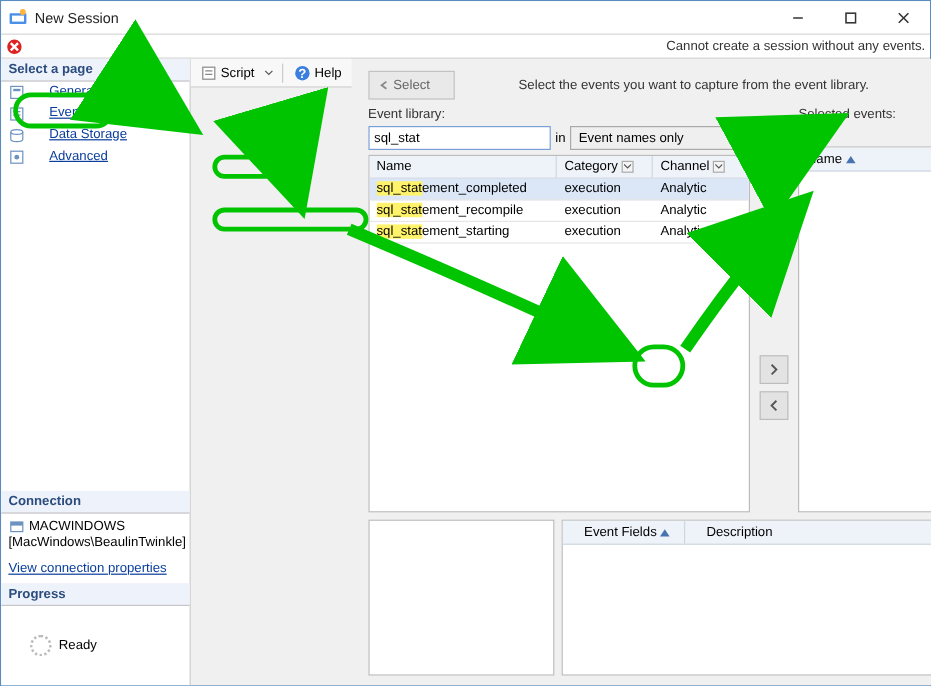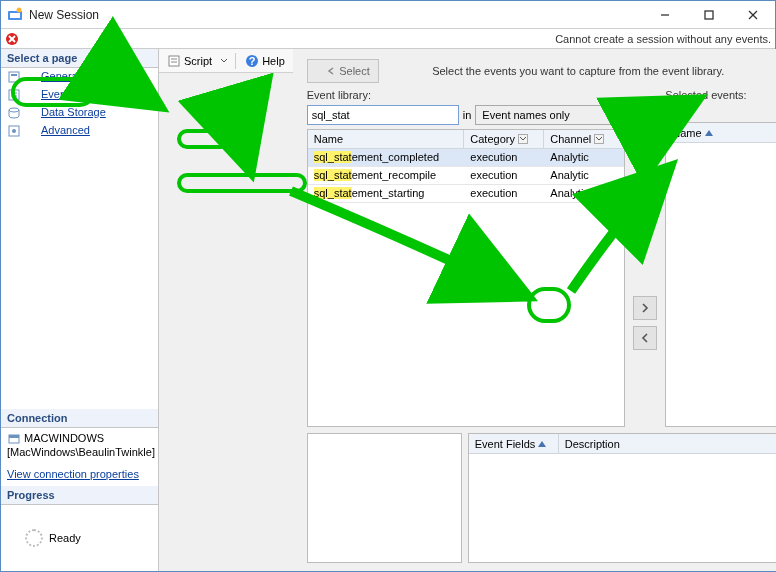--- a/index.html
+++ b/index.html
@@ -29,21 +29,21 @@
   .conn-link{color:#0a3e9c;text-decoration:underline;display:block;padding:6px;}
   .progress-body{padding:24px;display:flex;align-items:center;gap:6px;}
   .spinner{width:18px;height:18px;border:2px dotted #bbb;border-radius:50%;}
   
   .content { flex:1; display:flex; flex-direction:row; background:#f0f0f0;}
   .toolbar { height:24px; background:#f8f8f8; border-bottom:1px solid #d0d0d0; display:flex; align-items:center; padding:0 4px; gap:2px;}
   .toolbar .tbtn{height:20px;display:flex;align-items:center;padding:0 4px;gap:3px;}
   .toolbar .sep{width:1px;height:16px;background:#ccc;margin:0 3px;}
   .main{flex:1;padding:10px 14px 8px 14px;display:flex;flex-direction:column;gap:6px;}
   .toprow{display:flex;align-items:center;gap:8px;}
-  .btn{height:24px;min-width:72px;background:#e9e9e9;border:1px solid #c3c3c3;display:flex;align-items:center;justify-content:flex-end;padding:0 8px;color:#666;gap:4px;}
+  .btn{height:24px;min-width:72px;background:#e9e9e9;border:1px solid #c3c3c3;display:flex;align-items:center;justify-content:flex-start;padding:0 8px;color:#666;gap:4px;}
   .btn .chev{width:8px;height:8px;}
   .instruction{flex:1;text-align:center;color:#333;}
   .mid{flex:1;display:flex;gap:6px;min-height:0;}
   .leftcol{flex:1;display:flex;flex-direction:column;gap:4px;min-width:0;}
   .rightcol{width:190px;display:flex;flex-direction:column;gap:4px;}
   .movebtns{width:28px;display:flex;flex-direction:column;align-items:center;justify-content:center;gap:6px;padding-top:130px;}
   .movebtn{width:24px;height:24px;border:1px solid #bdbdbd;background:#e3e3e3;display:flex;align-items:center;justify-content:center;}
   label.small{color:#333;}
   .searchrow{display:flex;align-items:center;gap:4px;}
   .searchrow input{flex:1;height:20px;border:1px solid #7a9fd6;padding:0 4px;}
@@ -62,21 +62,21 @@
   .gc.ch{width:80px;}
   .hl{background:#fff36b;}
   .grid-row.sel{background:#dbe7f7;}
   .selhead{display:flex;background:#eef3f9;border-bottom:1px solid #cfd6e0;height:20px;align-items:center;}
   .selhead .name{flex:1;padding:0 6px;display:flex;align-items:center;gap:3px;}
   .selhead .ibtn{width:20px;height:20px;display:flex;align-items:center;justify-content:center;border-left:1px solid #cfd6e0;}
   .bottom{height:130px;display:flex;gap:6px;}
   .botleft{width:155px;border:1px solid #bcbcbc;background:#fff;}
   .botright{flex:1;border:1px solid #bcbcbc;background:#fff;display:flex;flex-direction:column;}
   .bothead{display:flex;background:#eef3f9;border-bottom:1px solid #cfd6e0;height:20px;}
-  .bothead .col{padding:3px 6px;border-right:1px solid #cfd6e0;display:flex;align-items:center;gap:3px;}
+  .bothead .col{padding:3px 6px;border-right:1px solid #cfd6e0;display:flex;align-items:center;gap:3px;margin-left:12px;}
   .bothead .col.ef{width:90px;}
   .bothead .col.desc{flex:1;align-items:flex-end;}
   
   .footer{height:42px;border-top:1px solid #c6c6c6;display:flex;align-items:center;justify-content:flex-end;padding:0 12px;gap:8px;background:#f0f0f0;}
   .footer .fbtn{width:72px;height:24px;border:1px solid #a9a9a9;background:#e9e9e9;display:flex;align-items:center;justify-content:center;}
   
   .ann{position:absolute;pointer-events:none;z-index:50;}
   .ring{position:absolute;border:4px solid #00c400;border-radius:18px;}
   svg.anns{position:absolute;top:0;left:0;width:776px;height:572px;pointer-events:none;z-index:40;}
   .caret{display:inline-block;width:0;height:0;border-left:4px solid transparent;border-right:4px solid transparent;border-bottom:6px solid #4773b0;}

